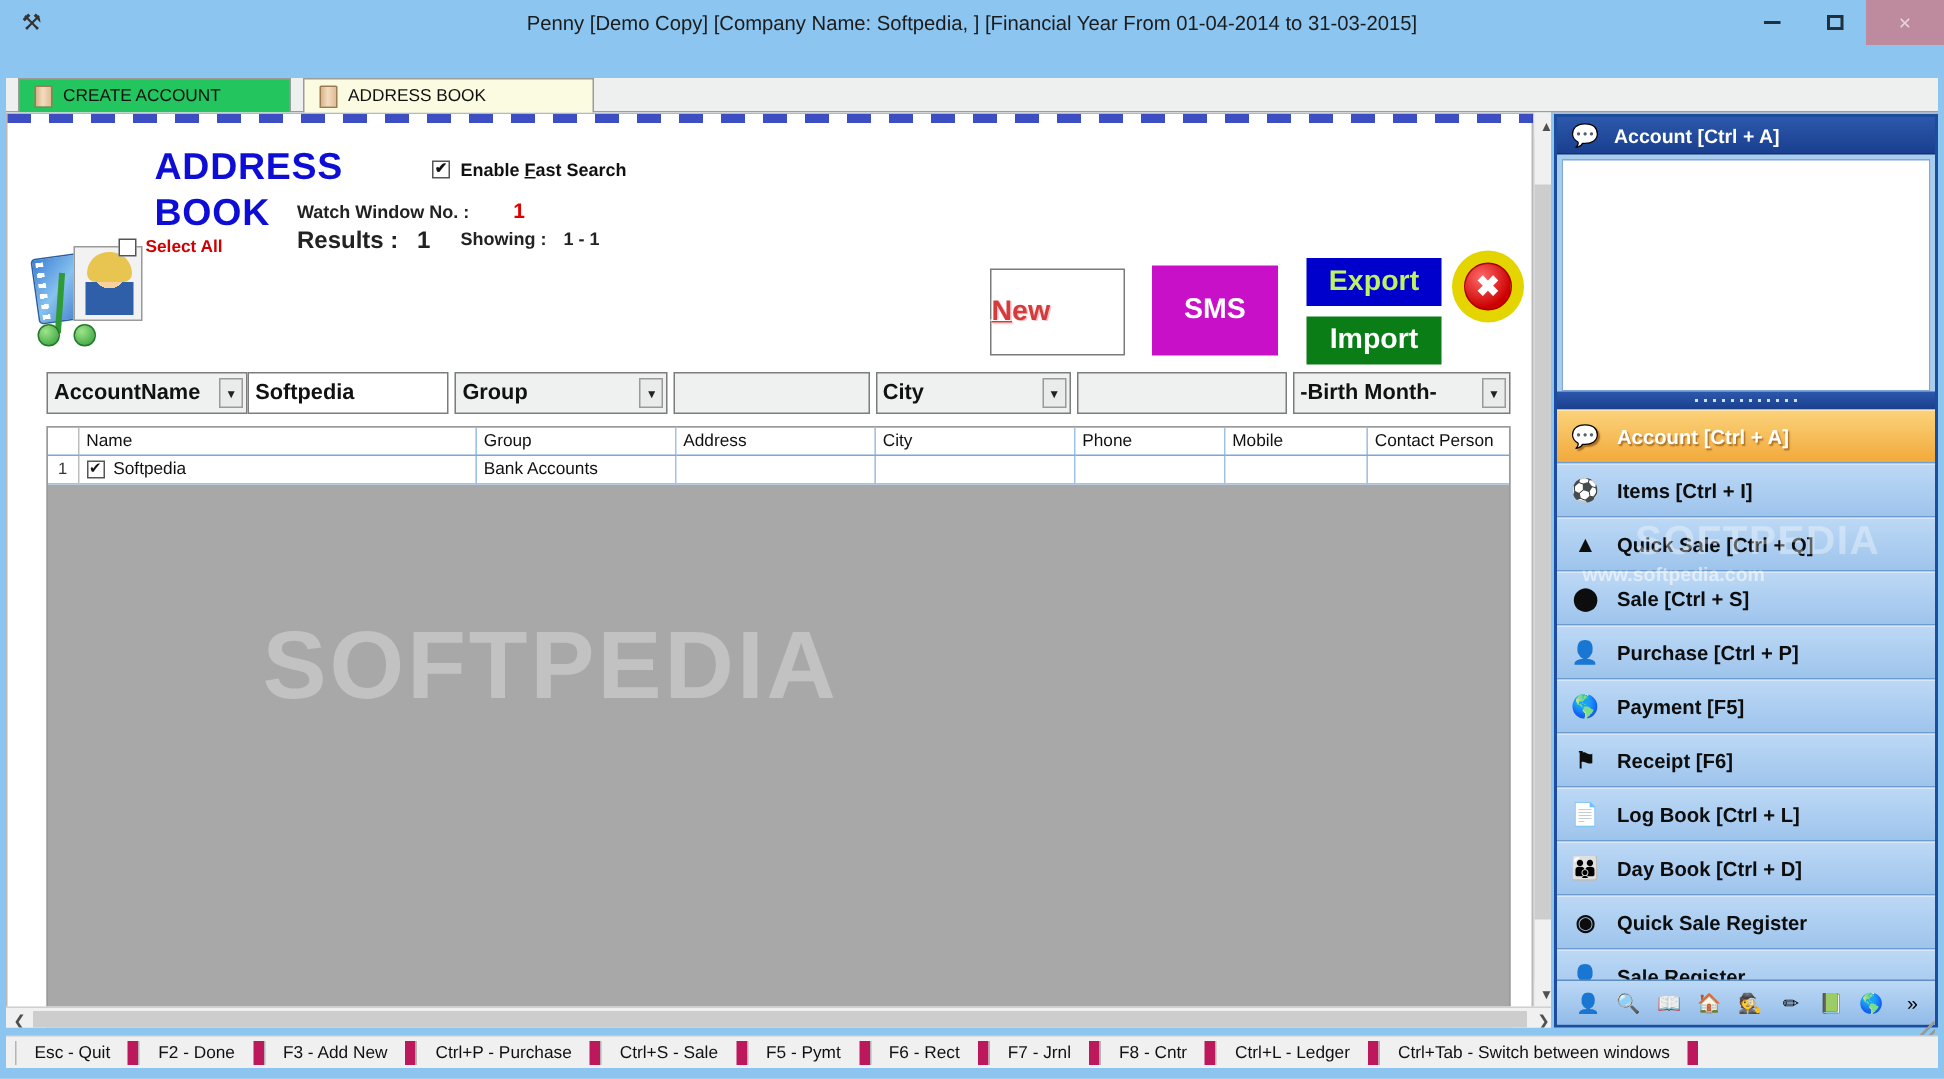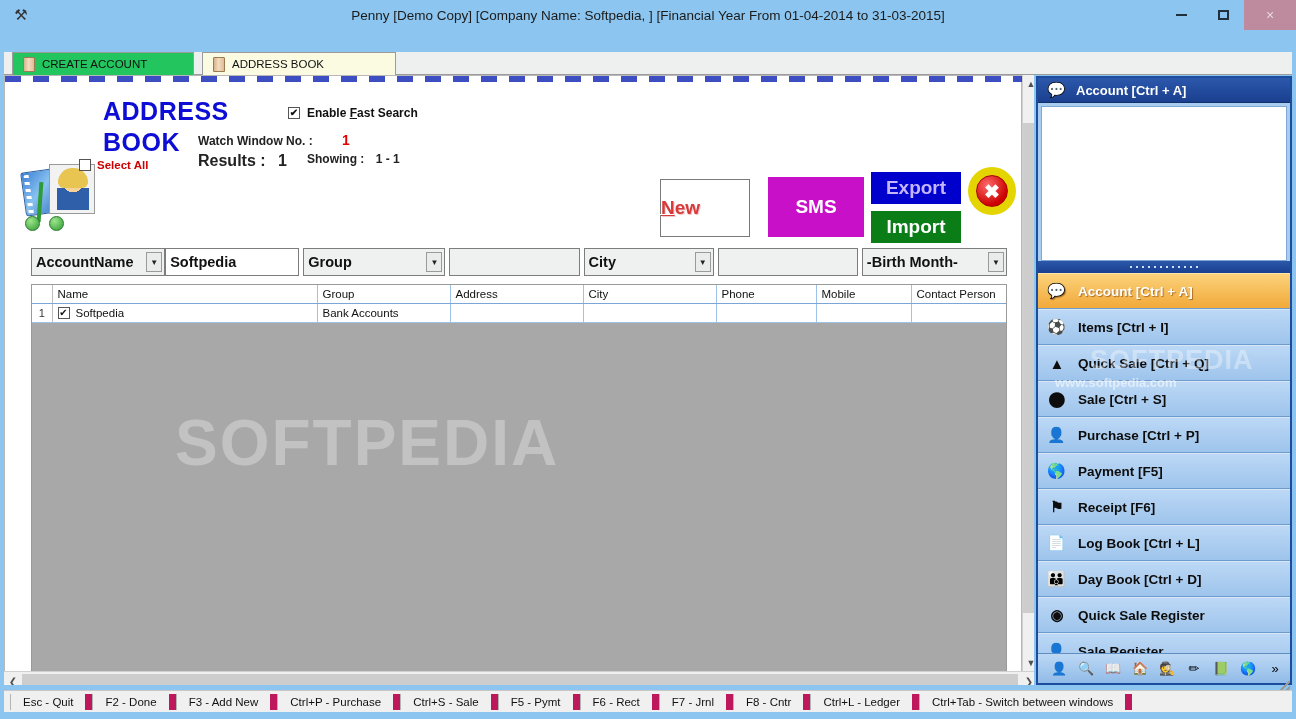--- a/index.html
+++ b/index.html
@@ -192,28 +192,28 @@
     position: absolute; left: 655px; top: 95px; width: 90px; height: 58px;
     background: #ffffff; border: 1px solid #7a7a7a;
     display:flex; align-items:center; justify-content:flex-start;
   }
   .btn-new span {
     font-size: 19px; font-weight: bold; color: #d63a3a;
     text-shadow: 1px 1px 0 #f3c9c9, -1px -1px 0 #ffffff;
   }
   .btn-new u { text-decoration: underline; }
   .btn-sms {
-    position: absolute; left: 763px; top: 93px; width: 96px; height: 60px;
+    position: absolute; left: 763px; top: 93px; width: 84px; height: 60px;
     background: #c910c9; border: none;
     display:flex; align-items:center; justify-content:center;
     color:#fff; font-size: 19px; font-weight: bold;
   }
   .btn-export {
     position: absolute; left: 866px; top: 88px; width: 90px; height: 32px;
-    background: #0000cc; color: #c4b5fd; font-size:19px; font-weight:bold;
+    background: #0000cc; color: #bef264; font-size:19px; font-weight:bold;
     display:flex; align-items:center; justify-content:center;
   }
   .btn-import {
     position: absolute; left: 866px; top: 127px; width: 90px; height: 32px;
     background: #0a7d17; color: #fff; font-size:19px; font-weight:bold;
     display:flex; align-items:center; justify-content:center;
   }
   .btn-close-round {
     position: absolute; left: 963px; top: 83px; width: 48px; height: 48px;
     border-radius: 50%;

